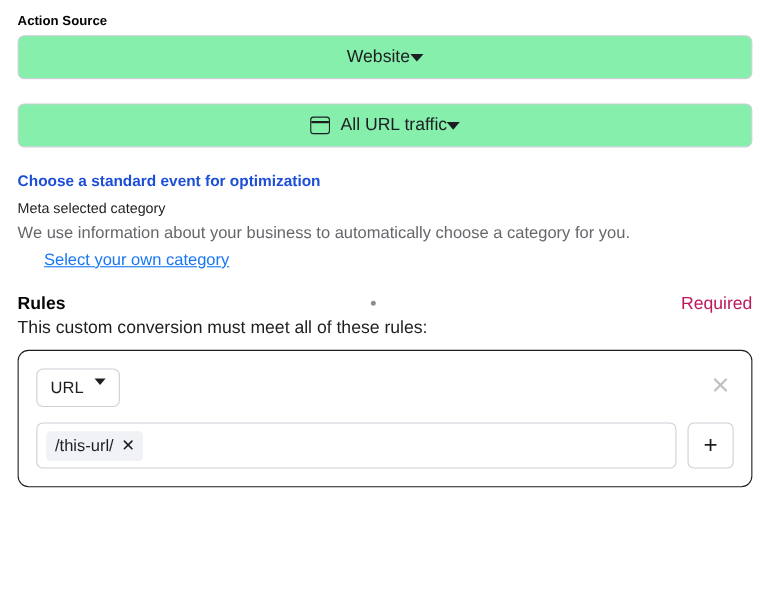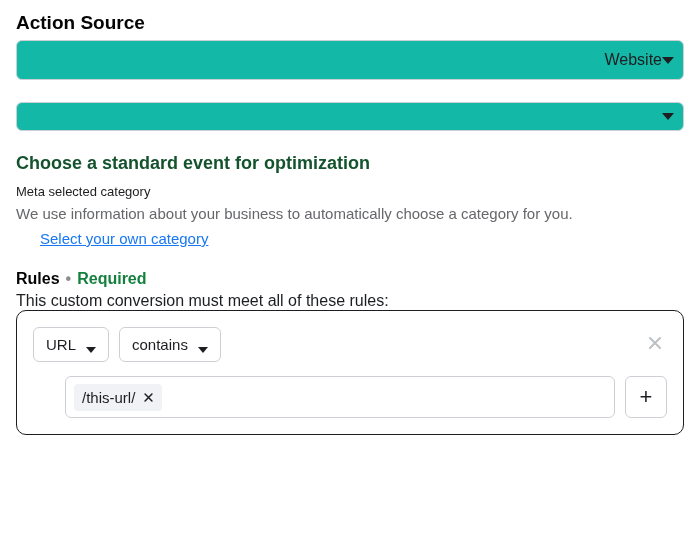--- a/index.html
+++ b/index.html
@@ -12,33 +12,33 @@
       background: #fff;
       color: #1c1e21;
       padding: 12px 16px;
       width: 700px;
     }
     .section {
       margin-bottom: 22px;
     }
     .label {
       font-weight: 700;
-      font-size: 19px;
+      font-size: 12px;
       color: #050505;
       margin-bottom: 6px;
     }
     .select-box {
       width: 100%;
       border: 1px solid #ccd0d5;
       border-radius: 6px;
-      padding: 10px 9px;
-      display: flex;
-      align-items: center;
-      justify-content: flex-end;
-      background: #14b8a6;
+      padding: 10px 21px;
+      display: flex;
+      align-items: center;
+      justify-content: center;
+      background: #86efac;
       cursor: pointer;
       font-size: 16px;
       color: #1c1e21;
     }
     .select-box .left {
       display: flex;
       align-items: center;
       gap: 10px;
     }
     .chevron-down {
@@ -60,22 +60,22 @@
       content: "";
       position: absolute;
       top: 3px;
       left: 0;
       right: 0;
       height: 1.5px;
       background: #1c1e21;
     }
     .section-heading {
       font-weight: 700;
-      font-size: 18px;
-      color: #14532d;
+      font-size: 14px;
+      color: #1d4ed8;
       margin-bottom: 10px;
     }
     .sub-text {
       font-size: 13px;
       color: #1c1e21;
       margin-bottom: 6px;
     }
     .muted-text {
       font-size: 15px;
       color: #65676b;
@@ -87,54 +87,56 @@
       font-size: 15px;
       cursor: pointer;
       margin-left: 24px;
     }
     .rules-header {
       display: flex;
       align-items: center;
       gap: 6px;
       font-size: 16px;
       margin-bottom: 4px;
+      justify-content: space-between;
     }
     .rules-header .title {
       font-weight: 700;
       color: #050505;
     }
     .rules-header .dot {
       color: #8a8d91;
       font-weight: 700;
     }
     .rules-header .req {
-      color: #15803d;
-      font-weight: 700;
+      color: #be185d;
+      font-weight: 400;
     }
     .rules-desc {
       font-size: 16px;
       color: #1c1e21;
+      margin-bottom: 10px;
     }
     .rules-box {
       border: 1.5px solid #1c1e21;
       border-radius: 10px;
       padding: 16px;
     }
     .row {
       display: flex;
       align-items: center;
       gap: 10px;
       margin-bottom: 14px;
     }
     .mini-select {
       border: 1px solid #ccd0d5;
       border-radius: 6px;
       padding: 8px 12px;
       display: flex;
-      align-items: flex-end;
+      align-items: flex-start;
       gap: 10px;
       font-size: 15px;
       background: #fff;
       cursor: pointer;
     }
     .mini-chevron {
       width: 0;
       height: 0;
       border-left: 5px solid transparent;
       border-right: 5px solid transparent;
@@ -146,21 +148,20 @@
     .x-remove {
       color: #bcc0c4;
       font-size: 20px;
       cursor: pointer;
       padding: 0 4px;
     }
     .input-row {
       display: flex;
       align-items: center;
       gap: 10px;
-      margin-left: 32px;
     }
     .input-area {
       flex: 1;
       border: 1px solid #ccd0d5;
       border-radius: 6px;
       padding: 6px 8px;
       min-height: 42px;
       display: flex;
       align-items: center;
       gap: 6px;
@@ -203,20 +204,24 @@
   <div class="select-box">
     <div class="left">
       <span>Website</span>
     </div>
     <span class="chevron-down"></span>
   </div>
 </div>
 
 <div class="section">
   <div class="select-box">
+    <div class="left">
+      <span class="browser-icon"></span>
+      <span>All URL traffic</span>
+    </div>
     <span class="chevron-down"></span>
   </div>
 </div>
 
 <div class="section">
   <div class="section-heading">Choose a standard event for optimization</div>
   <div class="sub-text">Meta selected category</div>
   <div class="muted-text">We use information about your business to automatically choose a category for you.</div>
   <a class="link">Select your own category</a>
 </div>
@@ -225,24 +230,20 @@
   <div class="rules-header">
     <span class="title">Rules</span>
     <span class="dot">•</span>
     <span class="req">Required</span>
   </div>
   <div class="rules-desc">This custom conversion must meet all of these rules:</div>
   <div class="rules-box">
     <div class="row">
       <div class="mini-select">
         <span>URL</span>
-        <span class="mini-chevron"></span>
-      </div>
-      <div class="mini-select">
-        <span>contains</span>
         <span class="mini-chevron"></span>
       </div>
       <div class="spacer-flex"></div>
       <span class="x-remove">
         <svg width="16" height="16" viewBox="0 0 16 16">
             <path d="M3 3 L13 13 M13 3 L3 13" stroke="#bcc0c4" stroke-width="2" stroke-linecap="round"></path>
           </svg>
       </span>
     </div>
     <div class="input-row">

